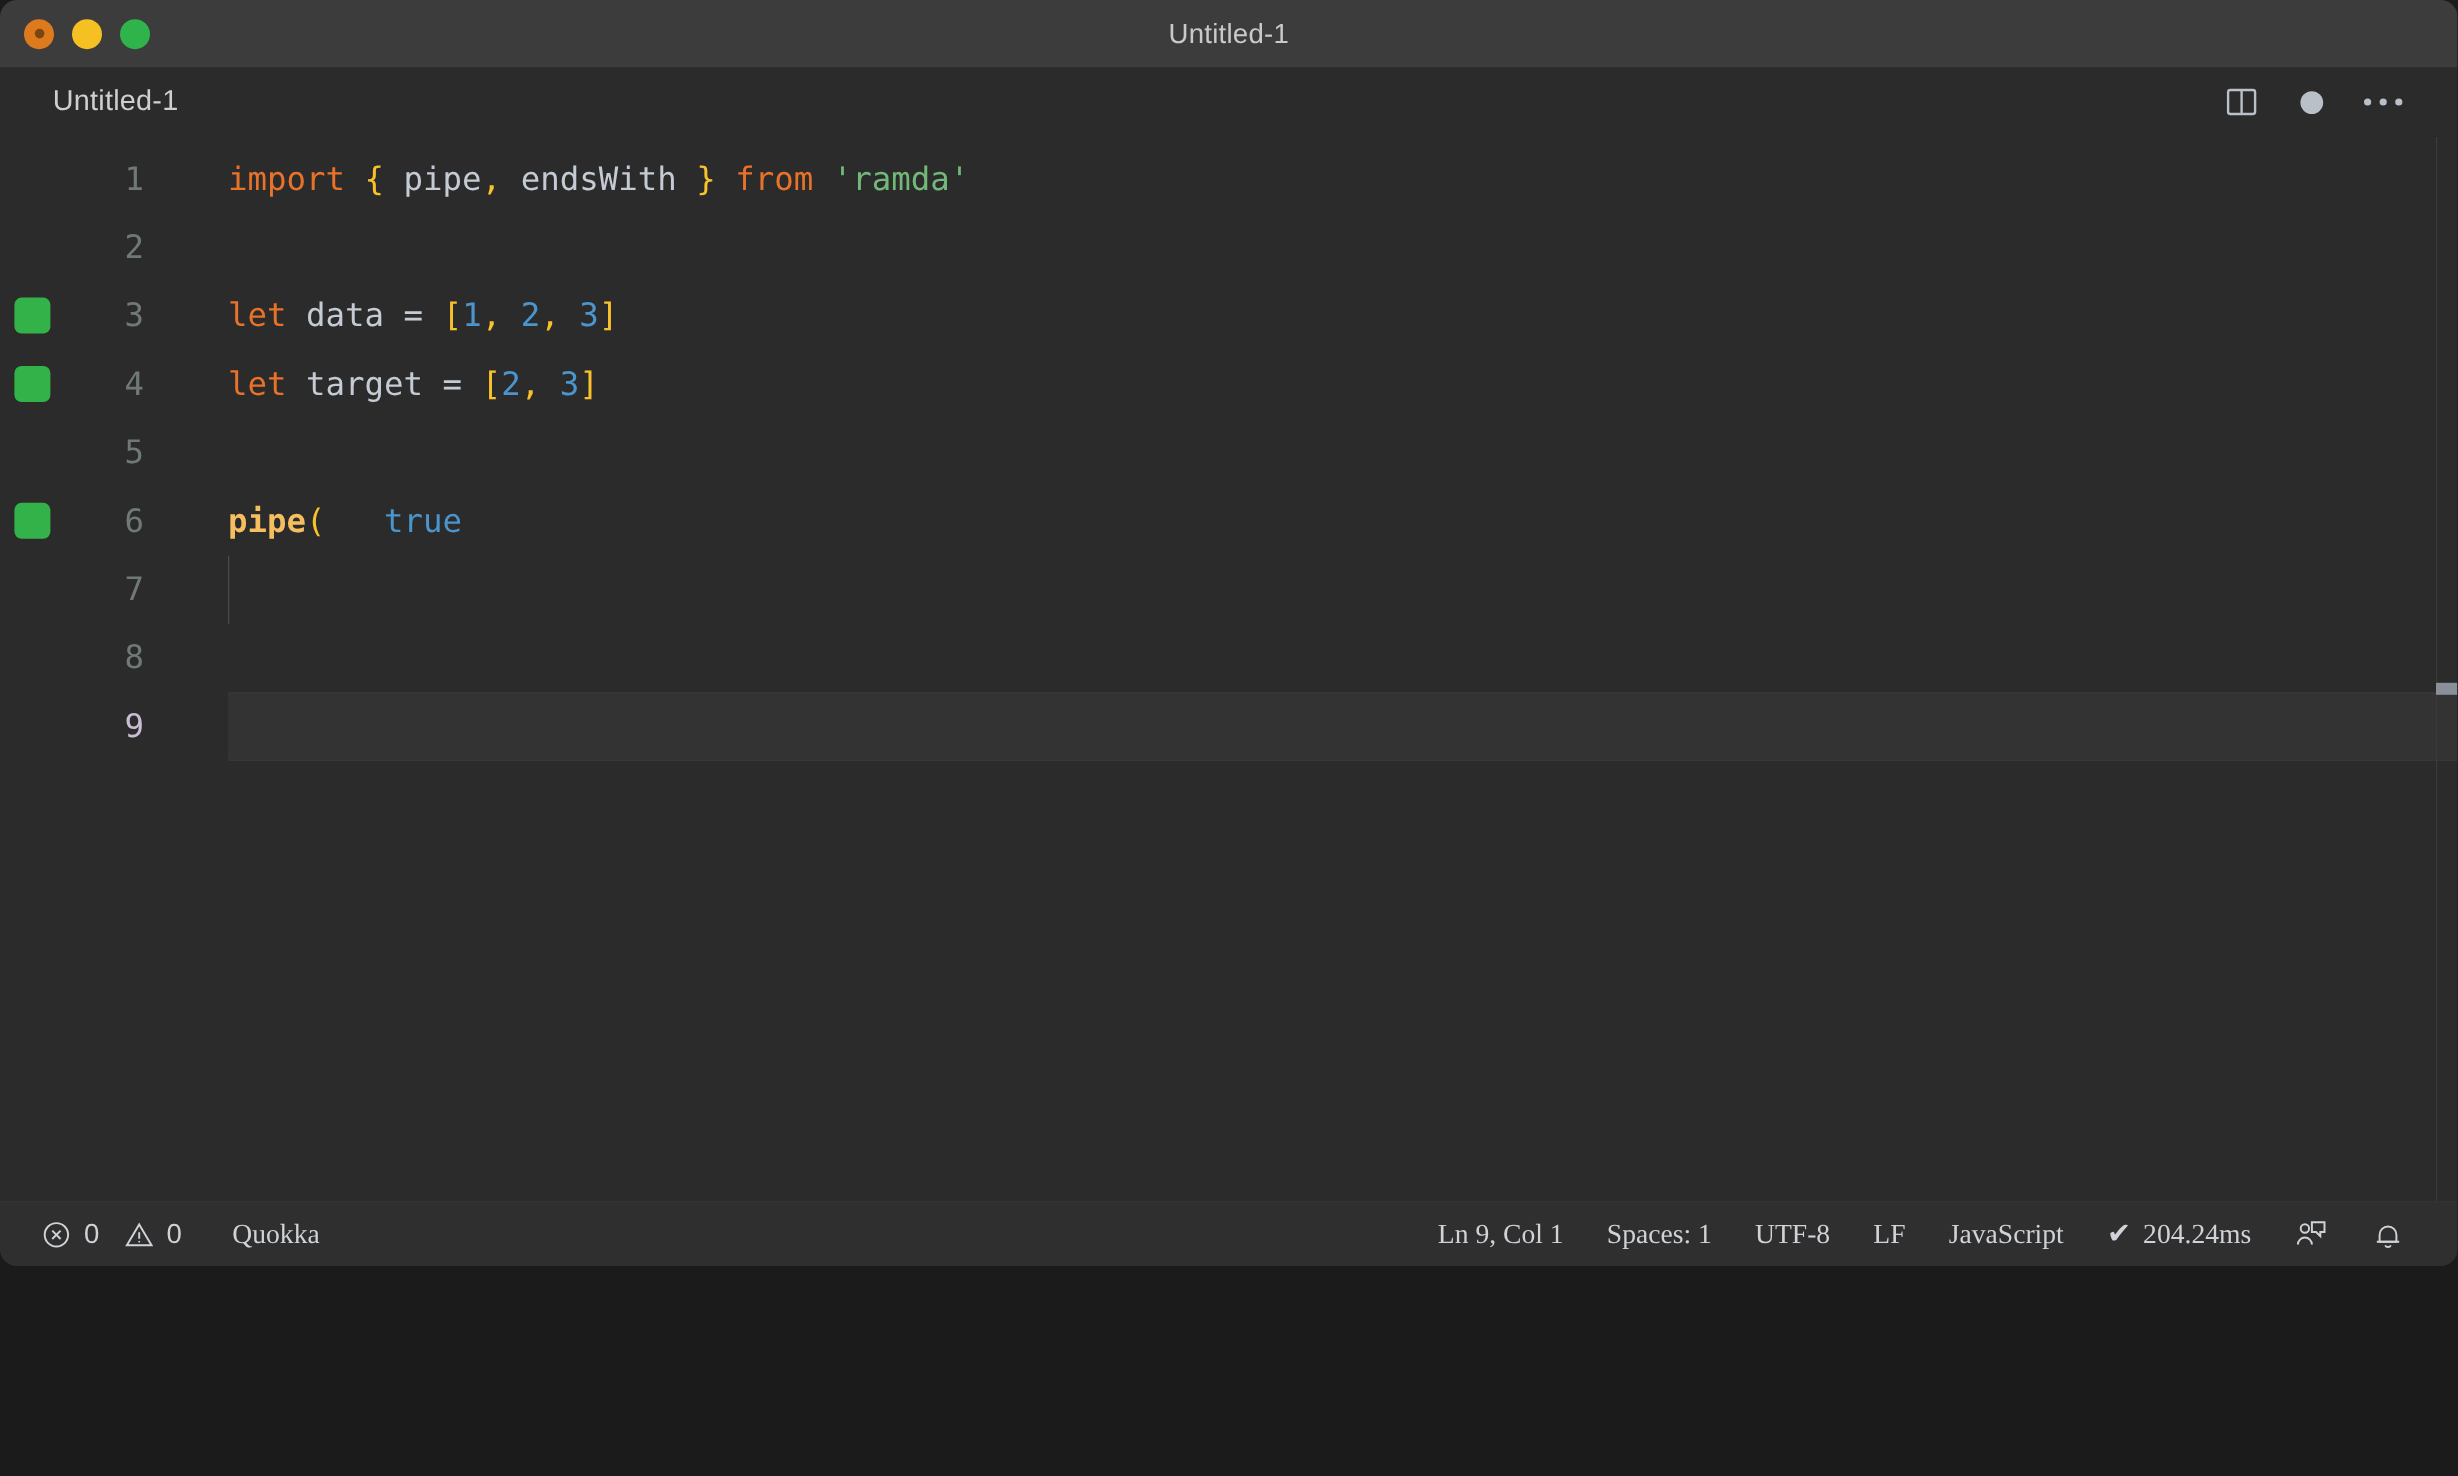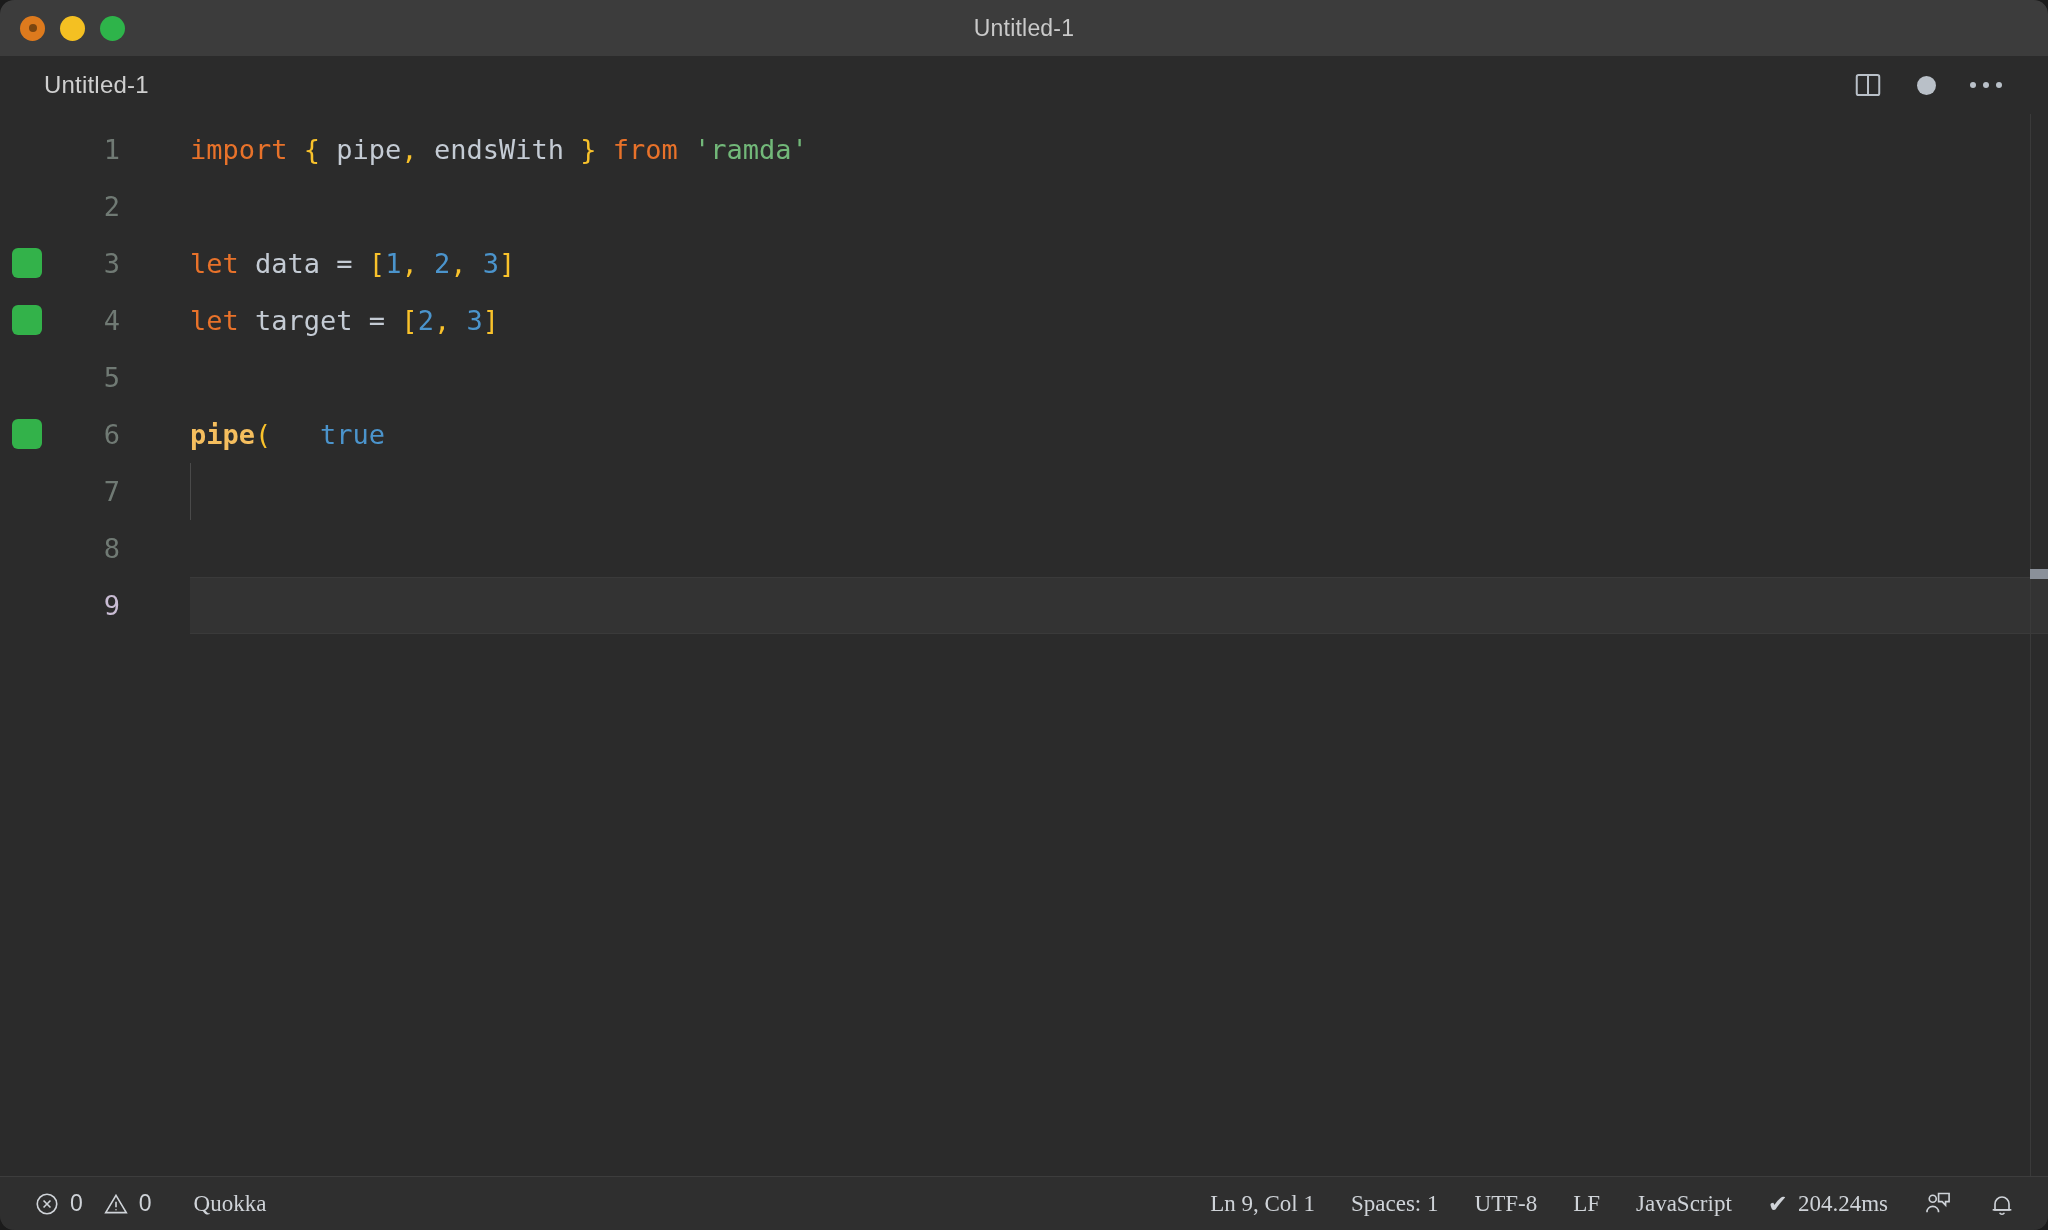--- a/index.html
+++ b/index.html
@@ -9,21 +9,21 @@
     width: 2048px;
     height: 1230px;
     background: #1b1b1b;
     overflow: hidden;
     font-family: "Liberation Sans", sans-serif;
   }
 
   .window {
     position: relative;
     width: 2048px;
-    height: 1230px;
+    height: 1055px;
     background: #2b2b2b;
     border-radius: 14px;
     overflow: hidden;
     display: flex;
     flex-direction: column;
     justify-content: flex-end;
   }
 
   
   .titlebar {
@@ -213,21 +213,21 @@
     background: #2f2f2f;
     border-top: 1px solid #3d3d3d;
     display: flex;
     align-items: center;
     color: #cfd3d8;
     font-size: 23px;
     border-bottom-left-radius: 14px;
     border-bottom-right-radius: 14px;
   }
   .sb-left { display: flex; align-items: center; padding-left: 30px; gap: 12px; }
-  .sb-right { display: flex; align-items: center; margin-left: auto; padding-right: 14px; gap: 0; }
+  .sb-right { display: flex; align-items: center; margin-left: auto; padding-right: 26px; gap: 0; }
   .sb-item {
     display: flex;
     align-items: center;
     gap: 10px;
     padding: 0 18px;
     height: 54px;
     line-height: 54px;
     white-space: nowrap;
     font-family: Liberation Serif, serif;
   }

